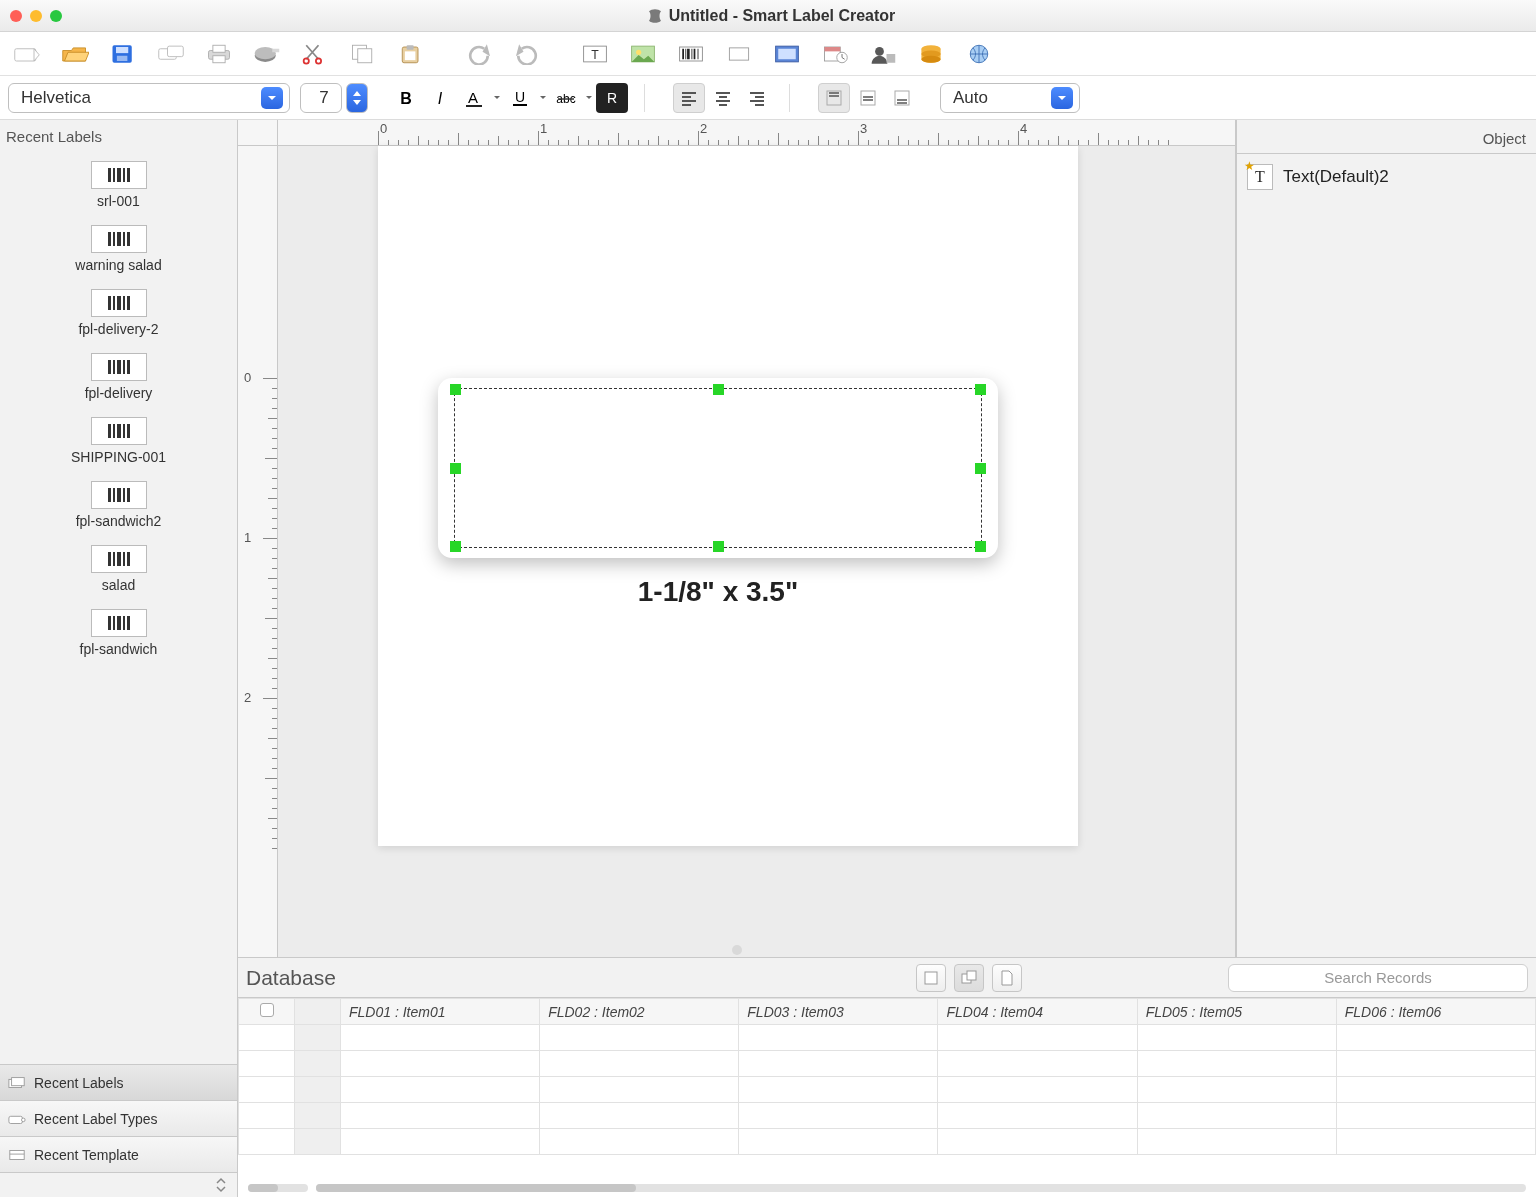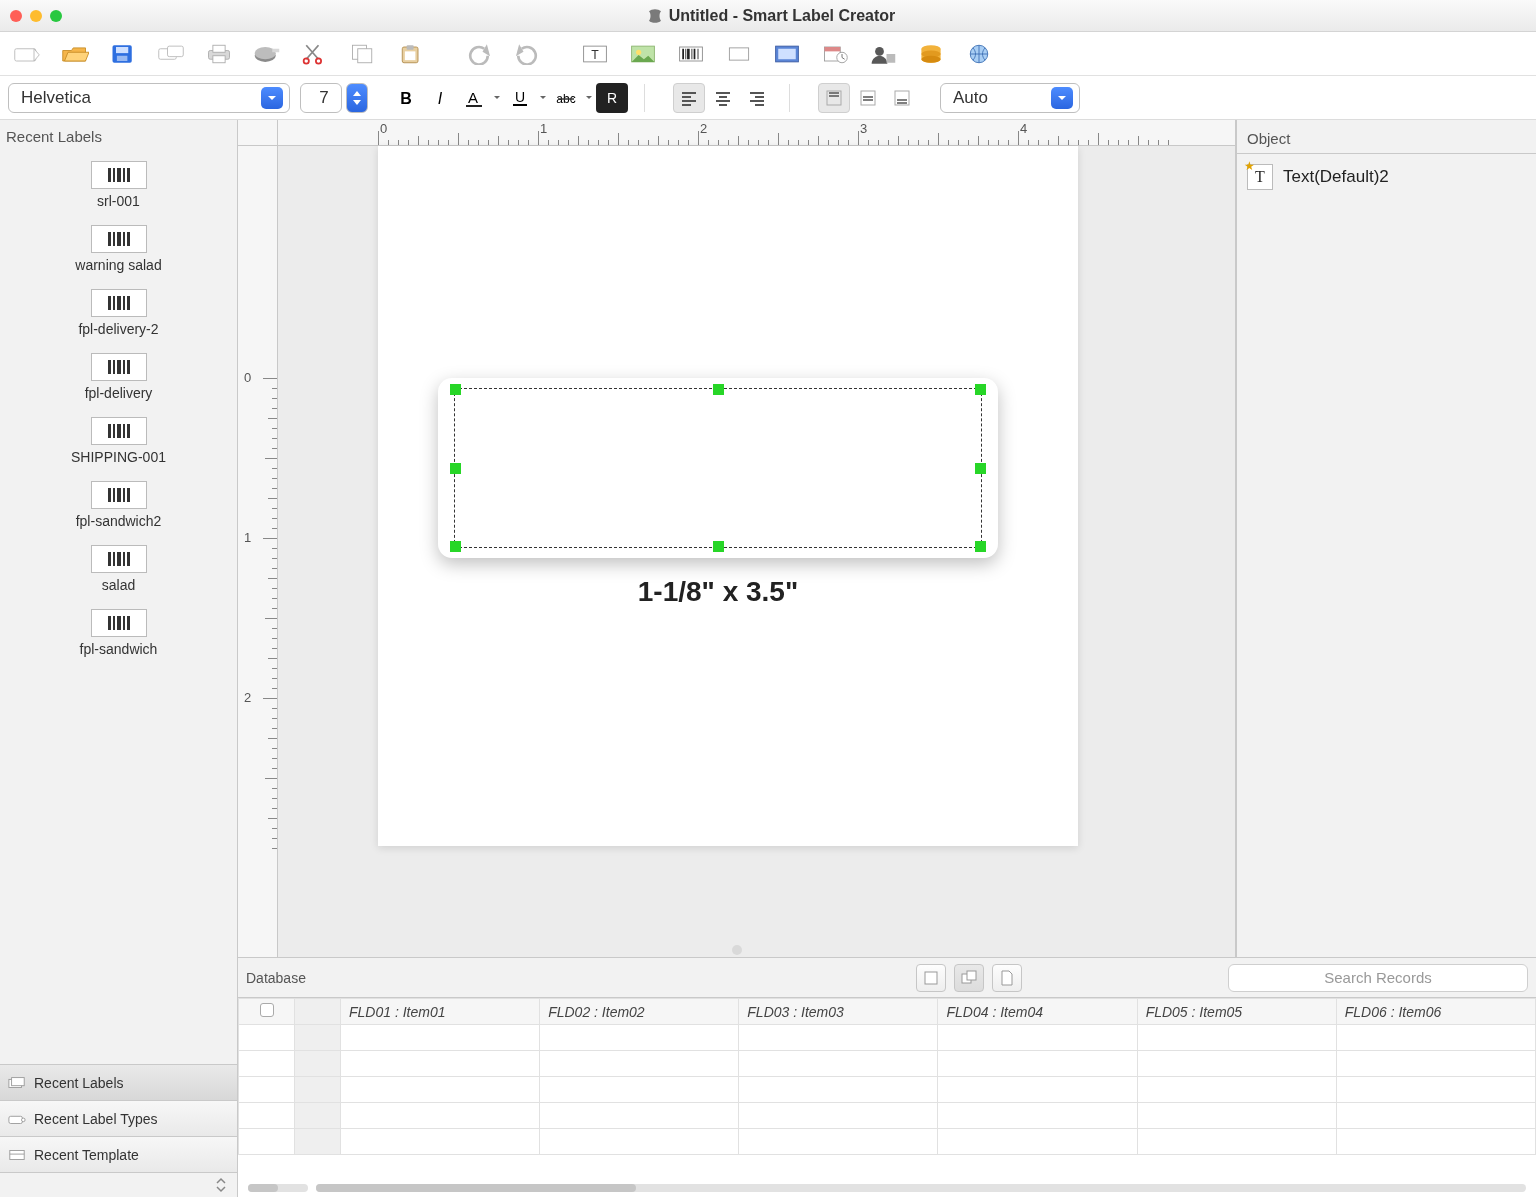--- a/index.html
+++ b/index.html
@@ -71,30 +71,30 @@
   .tick{position:absolute;background:#888;}
   .canvas-area{position:absolute;left:40px;top:26px;right:0;bottom:0;}
   .page{position:absolute;left:100px;top:0;width:700px;height:700px;background:#fff;box-shadow:0 2px 8px rgba(0,0,0,.12);}
   .label-obj{position:absolute;left:160px;top:232px;width:560px;height:180px;background:#fff;border-radius:14px;box-shadow:0 6px 18px rgba(0,0,0,.25);}
   .sel-box{position:absolute;left:176px;top:242px;width:528px;height:160px;border:1px dashed #333;}
   .handle{position:absolute;width:11px;height:11px;background:#27d627;}
   .size-caption{position:absolute;left:160px;top:430px;width:560px;text-align:center;font-size:28px;font-weight:700;color:#222;}
 
   
   .right{grid-column:3;grid-row:1;background:var(--panel);border-left:1px solid var(--border);}
-  .right .hdr{font-size:15px;color:#555;padding:10px 10px 6px 10px;border-bottom:1px solid var(--border);}
+  .right .hdr{font-size:15px;color:#555;padding:10px 10px 6px 10px;border-bottom:1px solid var(--border);text-align:right;}
   .obj-item{display:flex;align-items:center;gap:10px;padding:10px 10px;}
   .obj-item .ico{width:26px;height:26px;background:#fff;border:1px solid #bbb;display:flex;align-items:center;justify-content:center;position:relative;}
   .obj-item .ico .star{position:absolute;left:-4px;top:-6px;color:#e2a300;font-size:12px;}
   .obj-item .name{font-size:17px;color:#222;}
 
   
   .db{grid-column:2 / span 2;grid-row:2;background:var(--white);border-top:1px solid var(--border);display:flex;flex-direction:column;}
   .db-head{height:40px;display:flex;align-items:center;padding:0 8px;gap:8px;background:var(--panel);border-bottom:1px solid var(--border);}
-  .db-head .title{font-size:14px;color:#555;margin-right:auto;}
+  .db-head .title{font-size:21px;color:#555;margin-right:auto;}
   .db-btn{width:30px;height:28px;border:1px solid #c6c6c6;border-radius:4px;background:linear-gradient(#fdfdfd,#eee);display:flex;align-items:center;justify-content:center;}
   .db-btn svg{width:18px;height:18px;}
   .db-btn.sel{background:linear-gradient(#e8e8e8,#dcdcdc);}
   .db-spacer{width:190px;}
   .search{flex:0 0 300px;height:28px;border:1px solid #cfcfcf;border-radius:6px;background:#fff;padding:0 10px;font-size:15px;color:#999;display:flex;align-items:center;justify-content:center;}
   .grid{flex:1;overflow:auto;position:relative;}
   table{border-collapse:collapse;width:100%;table-layout:fixed;}
   th,td{border:1px solid #e1e1e1;height:26px;font-size:14px;color:#444;background:#fff;text-align:left;padding:0 8px;}
   th{background:#f6f6f6;font-weight:400;font-style:italic;}
   th.rownum,td.rownum{width:46px;background:#efefef;text-align:center;padding:0;}

